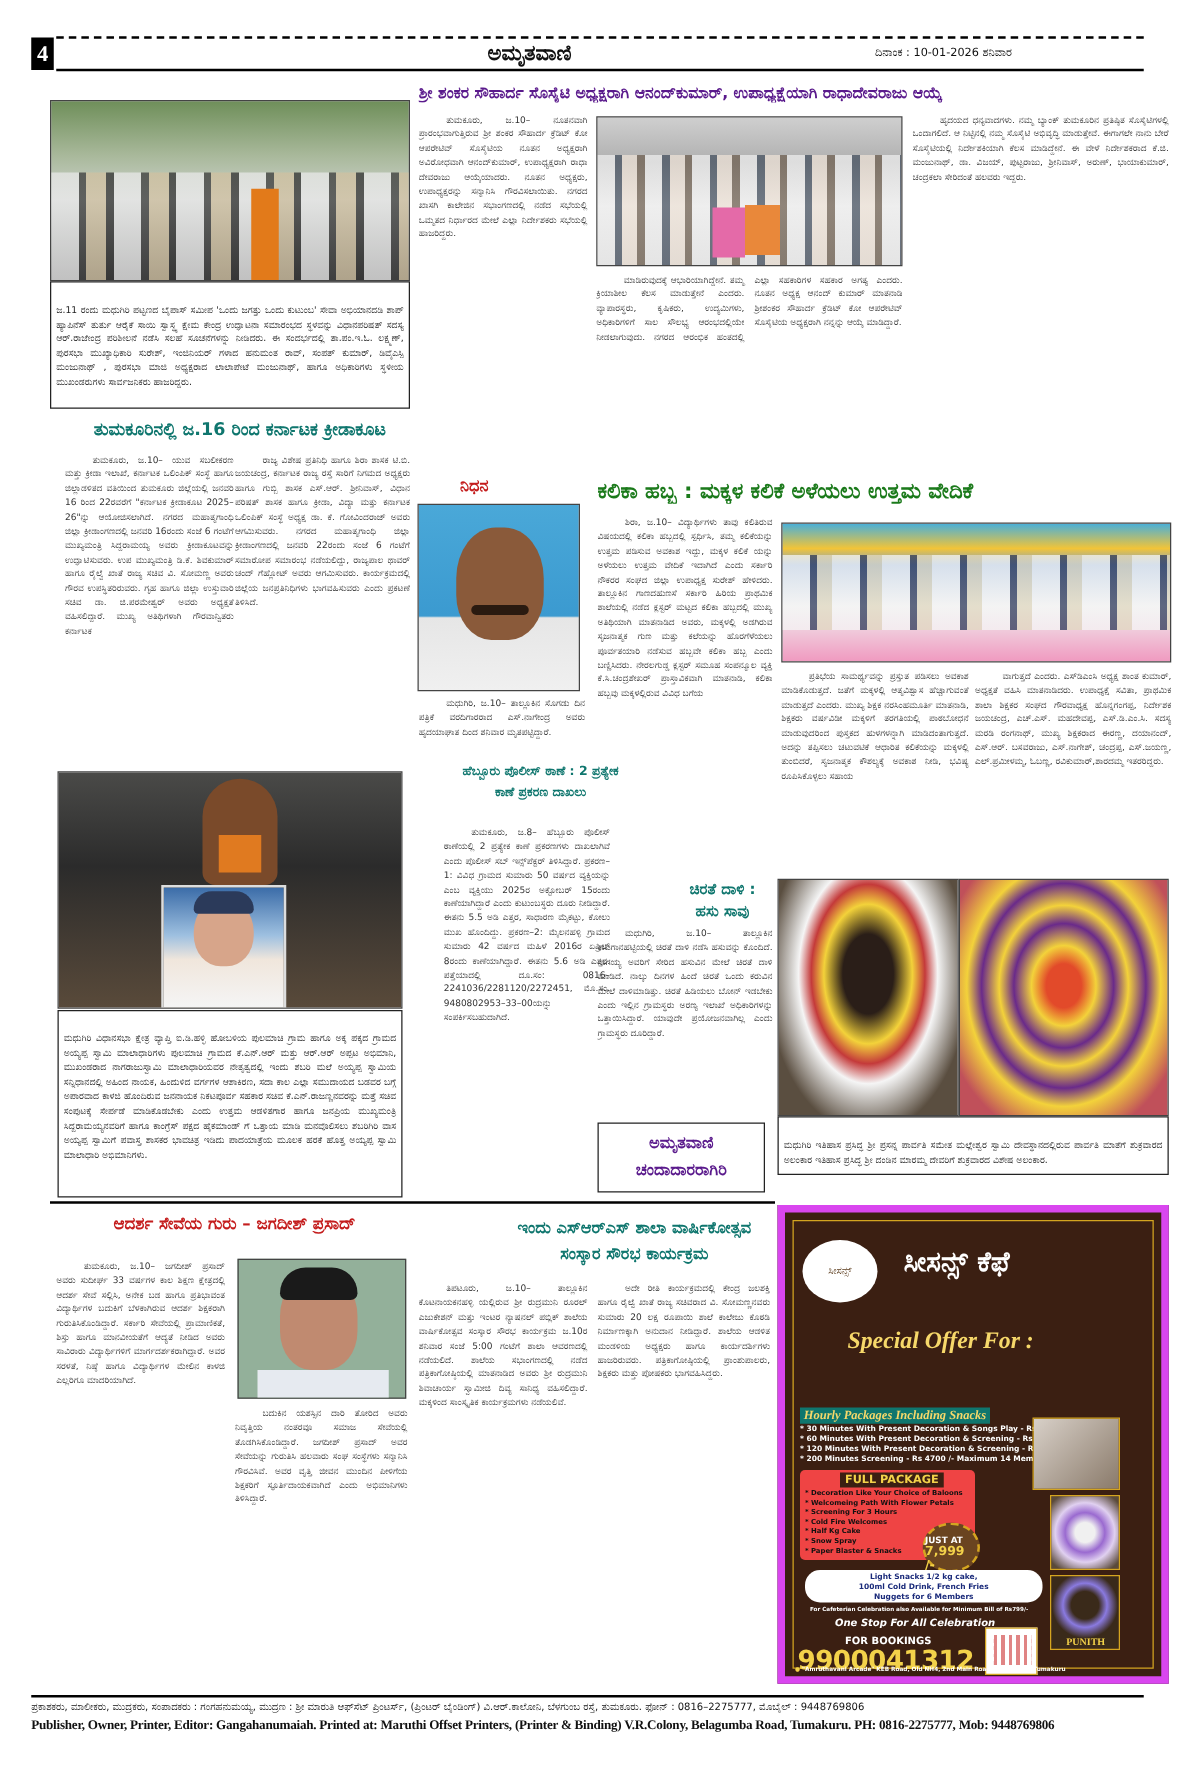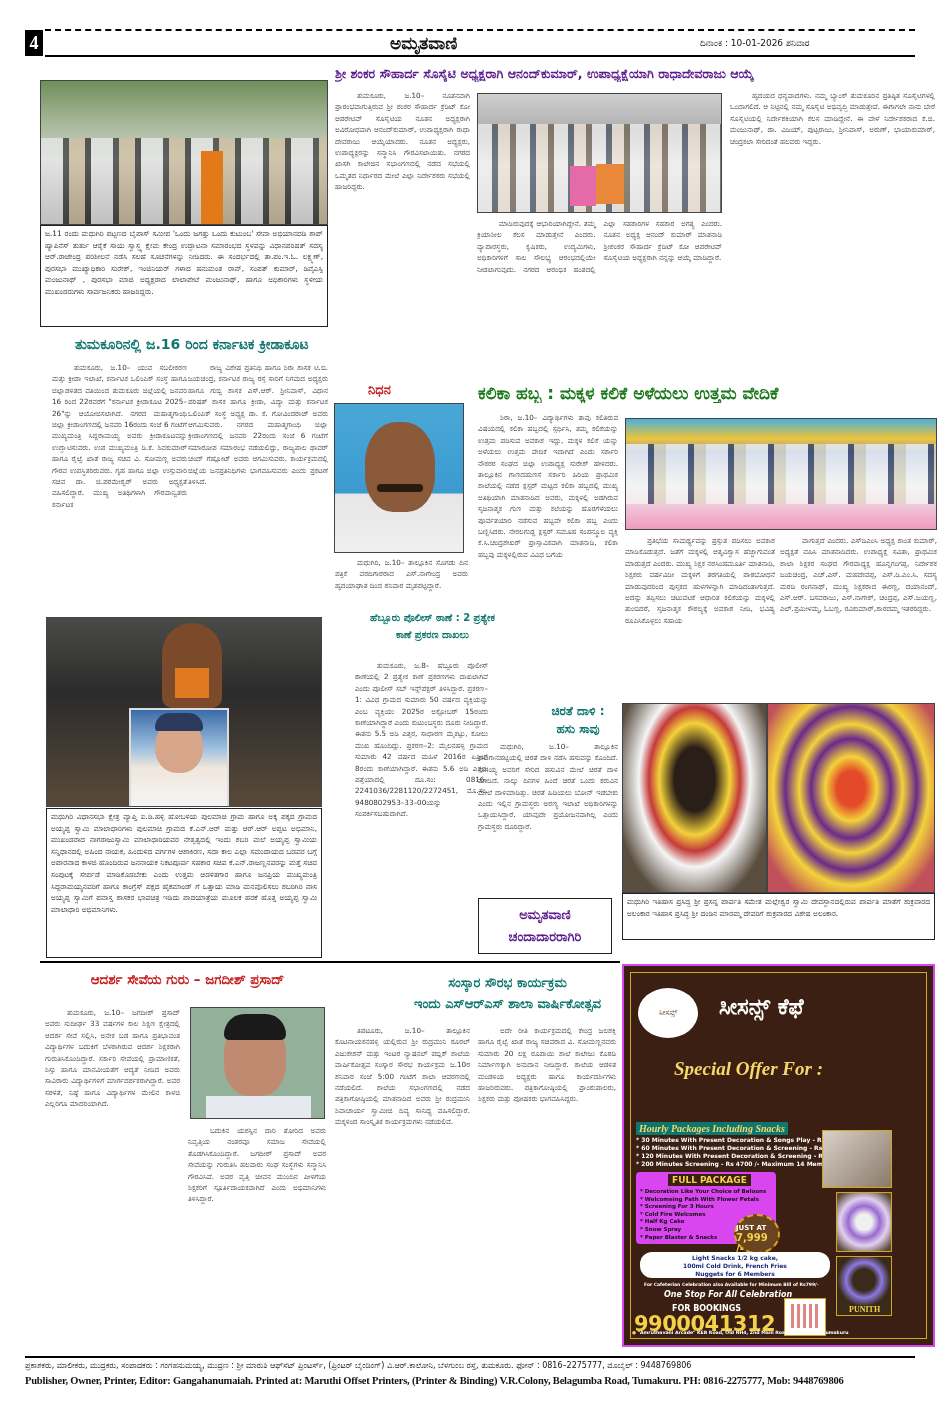--- a/index.html
+++ b/index.html
@@ -11,36 +11,36 @@
   .masthead { left: 390px; top: 33px; font: bold 17px "DejaVu Sans", sans-serif; color: #111; }
   .dateline { left: 700px; top: 38px; font-size: 9px; color: #111; }
   .headline { font-weight: bold; white-space: nowrap; overflow: hidden; }
   .h-purple { color: #5a1a8c; }
   .h-blue { color: #0f766e; margin-left: 30px; }
   .h-green { color: #1b7a1b; }
   .h-red { color: #c41d1d; text-align: center; }
   .col { font-size: 7.2px; line-height: 11.4px; color: #333; text-align: justify; overflow: hidden; }
   .col p { text-indent: 22px; }
   .photo { overflow: hidden; border: 1px solid #444; }
-  .caption { font-size: 7.4px; line-height: 11.6px; border: 1px solid #222; padding: 2px 4px; background: #fff; overflow: hidden; text-align: justify; }
+  .caption { font-size: 7.4px; line-height: 11.6px; border: 1px solid #222; padding: 16px 4px; background: #fff; overflow: hidden; text-align: justify; }
   .boxbig { border: 1.5px solid #222; }
   .footer1 { left: 25px; top: 1361px; font-size: 8px; color: #111; white-space: nowrap; }
   .footer2 { left: 25px; top: 1375px; font: bold 10.5px "Liberation Serif", serif; color: #111; white-space: nowrap; letter-spacing: -0.2px; }
-  .ad { left: 622px; top: 964px; width: 313px; height: 383px; background: #3b1f12; border: 2px solid #d946ef; overflow: hidden; }
+  .ad { left: 622px; top: 964px; width: 313px; height: 383px; background: #3b1f12; border: 6px solid #d946ef; overflow: hidden; }
   .ad-inner { position: absolute; left: 6px; top: 6px; right: 6px; bottom: 6px; border: 1px solid #d4a520; }
   .ad-logo { position: absolute; left: 14px; top: 22px; width: 60px; height: 50px; border-radius: 50%; background: #fff; display:flex; align-items:center; justify-content:center; font-size:8px; color:#5a3a1a; }
   .ad-kn { position: absolute; left: 95px; top: 28px; font: bold 22px "DejaVu Sans", sans-serif; color: #fff; }
   .ad-en { position: absolute; left: 80px; top: 58px; font: 28px "DejaVu Sans", sans-serif; color: #f3d24a; }
   .ad-special { position: absolute; left: 50px; top: 92px; font: bold italic 19px "Liberation Serif", serif; color: #f6d86a; }
   .ad-xmas { position: absolute; left: 38px; top: 114px; width: 200px; height: 38px; border: 1.5px solid #e06a2a; border-radius: 8px; text-align: center; }
   .ad-xmas .a { font: bold 14px "DejaVu Sans", sans-serif; color: #f6e04a; }
   .ad-xmas .b { font: bold 12px "Liberation Serif", serif; color: #fff; }
   .ad-hourly { position: absolute; left: 12px; top: 156px; font: bold italic 10px "Liberation Serif", serif; color: #f6d86a; background: #0f766e; padding: 1px 3px; }
   .ad-list { position: absolute; left: 12px; top: 170px; font: bold 6px "DejaVu Sans", sans-serif; color: #fff; line-height: 8px; }
-  .ad-full { position: absolute; left: 12px; top: 206px; width: 140px; height: 72px; background: #d946ef; border-radius: 4px; }
+  .ad-full { position: absolute; left: 12px; top: 206px; width: 140px; height: 72px; background: #ef4444; border-radius: 4px; }
   .ad-full .t { position: absolute; left: 32px; top: 2px; background: #3b1f12; color: #f3d24a; font: bold 9px "DejaVu Sans", sans-serif; padding: 1px 4px; }
   .ad-full ul { position: absolute; left: 4px; top: 16px; list-style: none; font: bold 5.5px "DejaVu Sans", sans-serif; color: #111; line-height: 7.6px; }
   .ad-badge { position: absolute; left: 98px; top: 42px; width: 46px; height: 40px; border-radius: 50%; background: #6a4420; border: 2px dashed #d4a520; color: #fff; text-align: left; font: bold 7px "DejaVu Sans", sans-serif; padding-top: 8px; }
   .ad-badge b { display: block; font-size: 10px; color: #f3d24a; }
   .ad-snack { position: absolute; left: 16px; top: 286px; width: 190px; height: 26px; background: #fff; border-radius: 12px; text-align: center; font: bold 6px "DejaVu Sans", sans-serif; color: #1a2a7a; line-height: 8px; padding-top: 2px; }
   .ad-cafeteria { position: absolute; left: 20px; top: 316px; font: bold 4.5px "DejaVu Sans", sans-serif; color: #fff; }
   .ad-onestop { position: absolute; left: 40px; top: 324px; font: bold italic 8px "DejaVu Sans", sans-serif; color: #fff; }
   .ad-bookings { position: absolute; left: 48px; top: 338px; font: bold 8px "DejaVu Sans", sans-serif; color: #fff; }
   .ad-phone { position: absolute; left: 10px; top: 346px; font: bold 21px "DejaVu Sans", sans-serif; color: #f3d24a; letter-spacing: -0.5px; }
   .ad-addr { position: absolute; left: 8px; top: 364px; font: bold 4.6px "DejaVu Sans", sans-serif; color: #fff; white-space: nowrap; }
@@ -152,22 +152,22 @@
 <div class="abs photo" style="left:190px; top:1007px; width:135px; height:112px; background:#93b09a;">
   <div style="position:absolute; left:33px; top:10px; width:62px; height:78px; background:#c08a70; border-radius:45% 45% 40% 40%;"></div>
   <div style="position:absolute; left:33px; top:6px; width:62px; height:26px; background:#1a1a1a; border-radius:30px 30px 8px 8px;"></div>
   <div style="position:absolute; left:15px; top:88px; width:105px; height:24px; background:#e6eaf0;"></div>
 </div>
 <div class="abs col" style="left:188px; top:1125px; width:138px; height:227px;">
   <p>ಬದುಕಿನ ಯಶಸ್ಸಿನ ದಾರಿ ತೋರಿದ ಅವರು ನಿವೃತ್ತಿಯ ನಂತರವೂ ಸಮಾಜ ಸೇವೆಯಲ್ಲಿ ತೊಡಗಿಸಿಕೊಂಡಿದ್ದಾರೆ. ಜಗದೀಶ್ ಪ್ರಸಾದ್ ಅವರ ಸೇವೆಯನ್ನು ಗುರುತಿಸಿ ಹಲವಾರು ಸಂಘ ಸಂಸ್ಥೆಗಳು ಸನ್ಮಾನಿಸಿ ಗೌರವಿಸಿವೆ. ಅವರ ವೃತ್ತಿ ಜೀವನ ಮುಂದಿನ ಪೀಳಿಗೆಯ ಶಿಕ್ಷಕರಿಗೆ ಸ್ಫೂರ್ತಿದಾಯಕವಾಗಿದೆ ಎಂದು ಅಭಿಮಾನಿಗಳು ತಿಳಿಸಿದ್ದಾರೆ.</p>
 </div>
 
 <div class="abs h-blue" style="left:335px; top:972px; width:285px; font-weight:bold; font-size:13px; line-height:21px; text-align:center;">
+  <div>ಇಂದು ಎಸ್‌ಆರ್‌ಎಸ್ ಶಾಲಾ ವಾರ್ಷಿಕೋತ್ಸವ</div>
   <div>ಸಂಸ್ಕಾರ ಸೌರಭ ಕಾರ್ಯಕ್ರಮ</div>
-  <div>ಇಂದು ಎಸ್‌ಆರ್‌ಎಸ್ ಶಾಲಾ ವಾರ್ಷಿಕೋತ್ಸವ</div>
 </div>
 <div class="abs col" style="left:335px; top:1025px; width:135px; height:327px;">
   <p>ತಿಪಟೂರು, ಜ.10– ತಾಲ್ಲೂಕಿನ ಕೊಟನಾಯಕನಹಳ್ಳಿ ಯಲ್ಲಿರುವ ಶ್ರೀ ರುದ್ರಮುನಿ ರೂರಲ್ ಎಜುಕೇಶನ್ ಮತ್ತು ಇಂಟರ ನ್ಯಾಷನಲ್ ಪಬ್ಲಿಕ್ ಶಾಲೆಯ ವಾರ್ಷಿಕೋತ್ಸವ ಸಂಸ್ಕಾರ ಸೌರಭ ಕಾರ್ಯಕ್ರಮ ಜ.10ರ ಶನಿವಾರ ಸಂಜೆ 5:00 ಗಂಟೆಗೆ ಶಾಲಾ ಆವರಣದಲ್ಲಿ ನಡೆಯಲಿದೆ. ಶಾಲೆಯ ಸಭಾಂಗಣದಲ್ಲಿ ನಡೆದ ಪತ್ರಿಕಾಗೋಷ್ಠಿಯಲ್ಲಿ ಮಾತನಾಡಿದ ಅವರು ಶ್ರೀ ರುದ್ರಮುನಿ ಶಿವಾಚಾರ್ಯ ಸ್ವಾಮೀಜಿ ದಿವ್ಯ ಸಾನಿಧ್ಯ ವಹಿಸಲಿದ್ದಾರೆ. ಮಕ್ಕಳಿಂದ ಸಾಂಸ್ಕೃತಿಕ ಕಾರ್ಯಕ್ರಮಗಳು ನಡೆಯಲಿವೆ.</p>
 </div>
 <div class="abs col" style="left:478px; top:1025px; width:138px; height:327px;">
   <p>ಅದೇ ರೀತಿ ಕಾರ್ಯಕ್ರಮದಲ್ಲಿ ಕೇಂದ್ರ ಜಲಶಕ್ತಿ ಹಾಗೂ ರೈಲ್ವೆ ಖಾತೆ ರಾಜ್ಯ ಸಚಿವರಾದ ವಿ. ಸೋಮಣ್ಣನವರು ಸುಮಾರು 20 ಲಕ್ಷ ರೂಪಾಯಿ ಶಾಲೆ ಕಾಲೇಜು ಕೊಠಡಿ ನಿರ್ಮಾಣಕ್ಕಾಗಿ ಅನುದಾನ ನೀಡಿದ್ದಾರೆ. ಶಾಲೆಯ ಆಡಳಿತ ಮಂಡಳಿಯ ಅಧ್ಯಕ್ಷರು ಹಾಗೂ ಕಾರ್ಯದರ್ಶಿಗಳು ಹಾಜರಿರುವರು. ಪತ್ರಿಕಾಗೋಷ್ಠಿಯಲ್ಲಿ ಪ್ರಾಂಶುಪಾಲರು, ಶಿಕ್ಷಕರು ಮತ್ತು ಪೋಷಕರು ಭಾಗವಹಿಸಿದ್ದರು.</p>
 </div>
 
 <div class="abs ad">
   <div class="ad-inner"></div>

